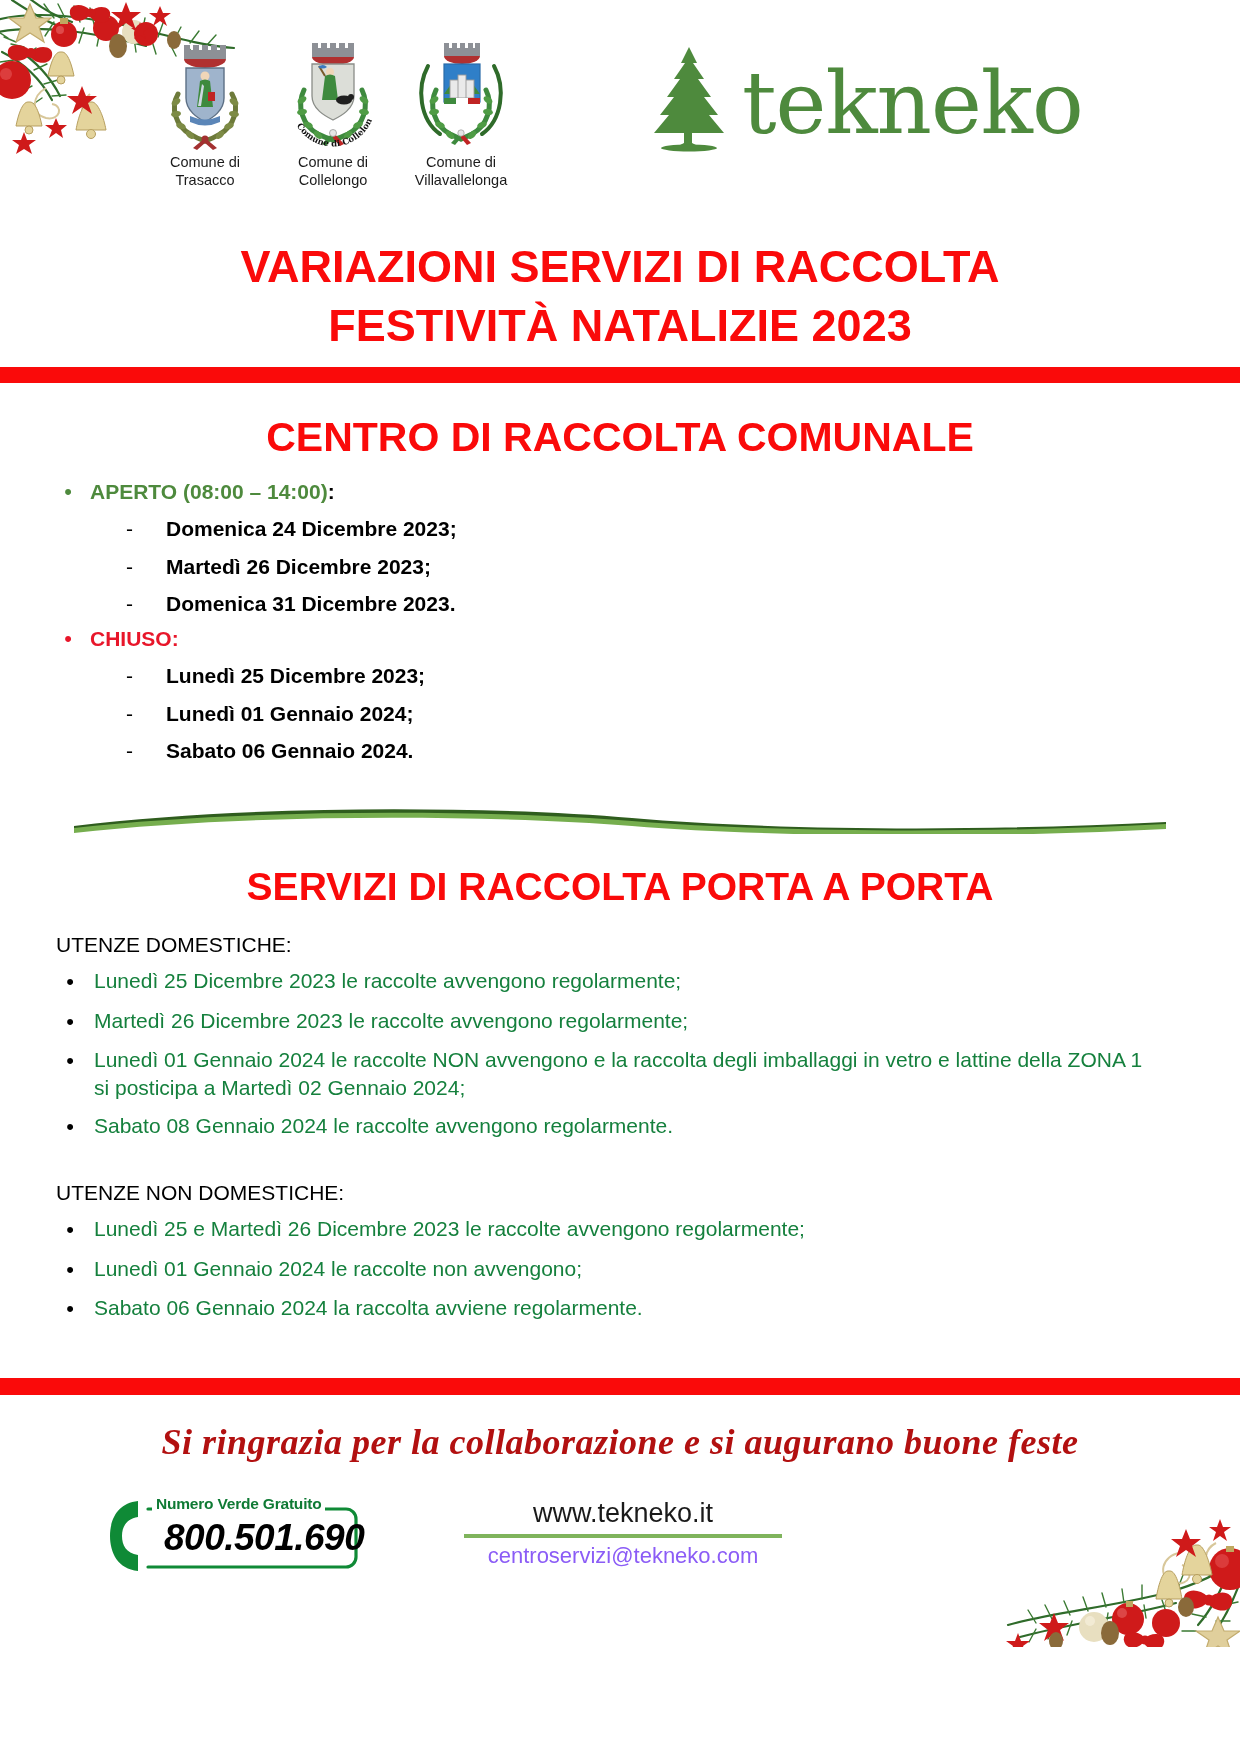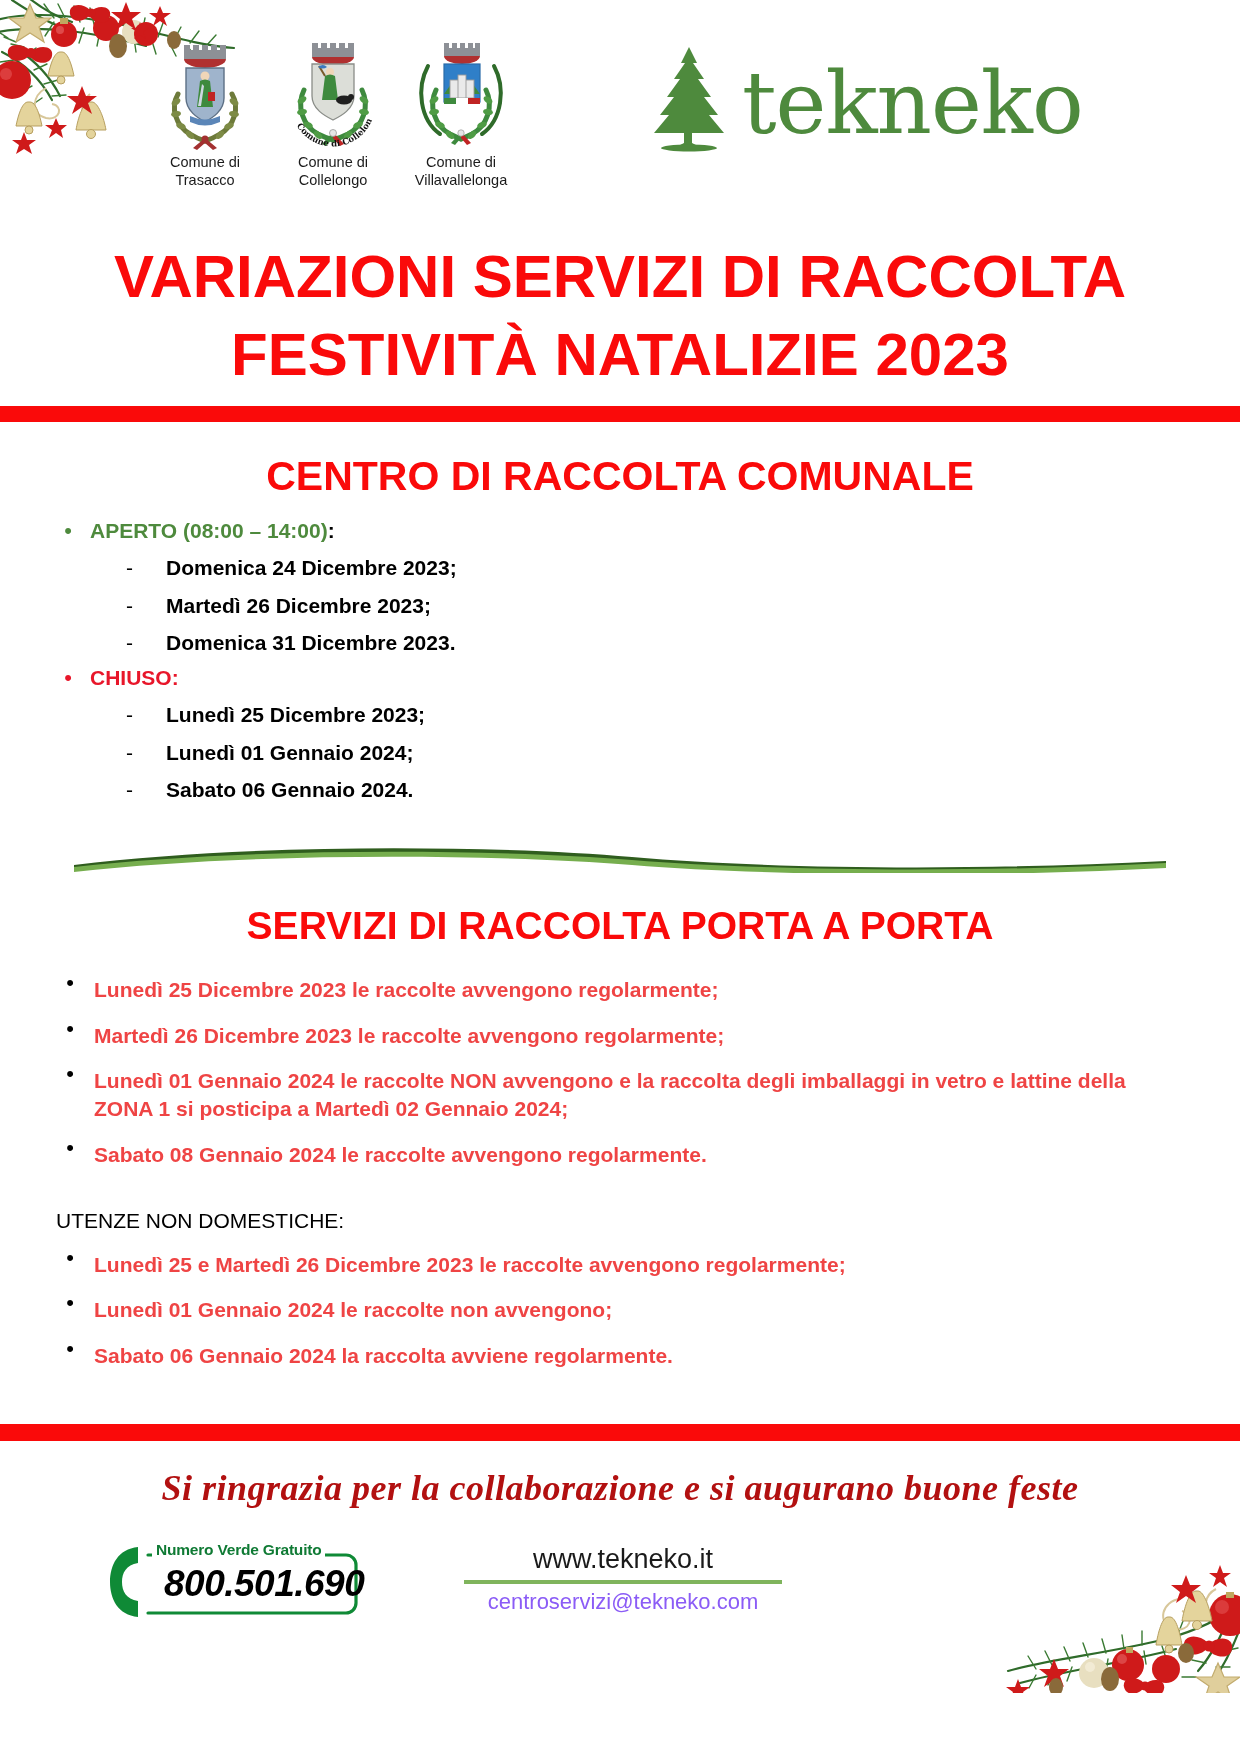--- a/index.html
+++ b/index.html
@@ -81,21 +81,21 @@
   }
   .red-bar-top { height: 16px; }
   .red-bar-bottom { height: 17px; }
 
   
   .main-title {
     text-align: center;
     color: #fa0a0a;
     font-family: "Liberation Sans", sans-serif;
     font-weight: bold;
-    font-size: 60px;
+    font-size: 45px;
     line-height: 1.30;
     margin: 0;
     padding: 16px 40px 12px 40px;
   }
   .section-title {
     text-align: center;
     color: #fa0a0a;
     font-family: "Liberation Sans", sans-serif;
     font-weight: bold;
     font-size: 41px;
@@ -181,25 +181,24 @@
     width: 48px;
     flex: 0 0 48px;
     text-align: center;
     font-size: 22px;
     color: #000;
     line-height: 1.3;
     padding-top: 1px;
   }
   .pbullet .ptext {
     font-size: 21px;
-    font-weight: bold;
-    color: #ef4444;
+    font-weight: normal;
+    color: #15803d;
     line-height: 1.32;
     padding-right: 34px;
-    margin-top: 8px;
   }
 
   .gap-md { height: 26px; }
 
   
   .footer {
     position: relative;
     height: 238px;
   }
   .thanks {
@@ -600,20 +599,21 @@
     <svg viewBox="0 0 1096 34" width="1096" height="34" preserveAspectRatio="none">
       <path d="M2 26 C180 4, 420 6, 560 18 C700 30, 900 32, 1094 22 L1094 26 C900 37, 700 35, 560 23 C420 11, 180 9, 2 31 Z" fill="#2f5d1e"></path>
       <path d="M2 28 C180 8, 420 10, 560 21 C700 32, 900 34, 1094 24 L1094 29 C900 39, 700 37, 560 26 C420 15, 180 13, 2 33 Z" fill="#76ae4e"></path>
     </svg>
   </div>
 
   <h2 class="section-title ppp">SERVIZI DI RACCOLTA PORTA A PORTA</h2>
 
   <div class="block">
 
+    <div class="subhead">UTENZE DOMESTICHE:</div>
 
     <div class="pbullet">
       <div class="bullet">•</div>
       <div class="ptext">Lunedì 25 Dicembre 2023 le raccolte avvengono regolarmente;</div>
     </div>
     <div class="pbullet">
       <div class="bullet">•</div>
       <div class="ptext">Martedì 26 Dicembre 2023 le raccolte avvengono regolarmente;</div>
     </div>
     <div class="pbullet">

